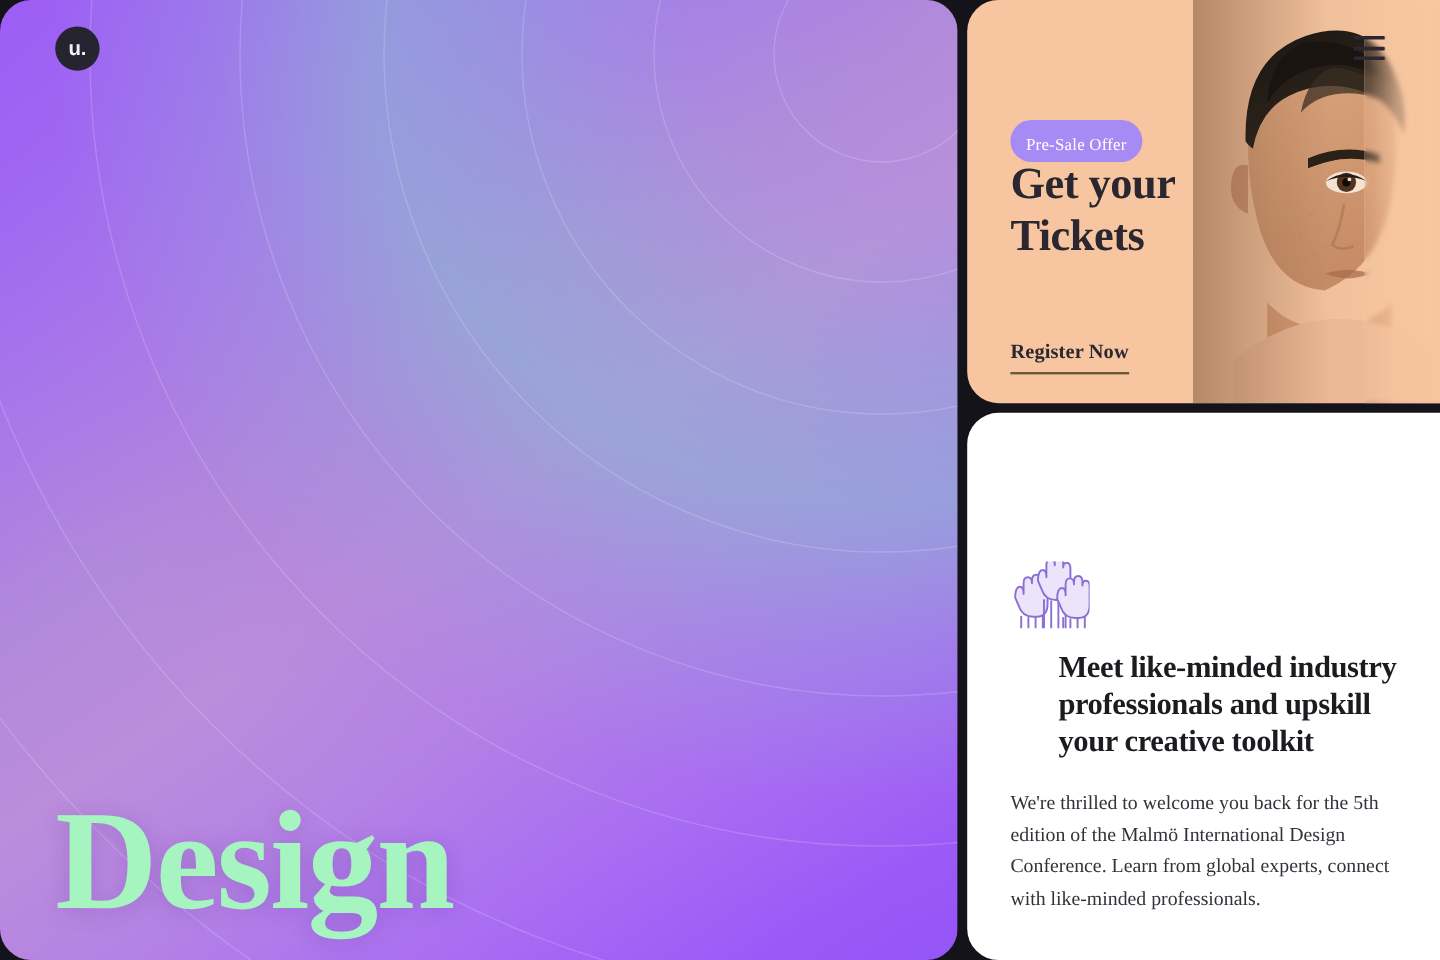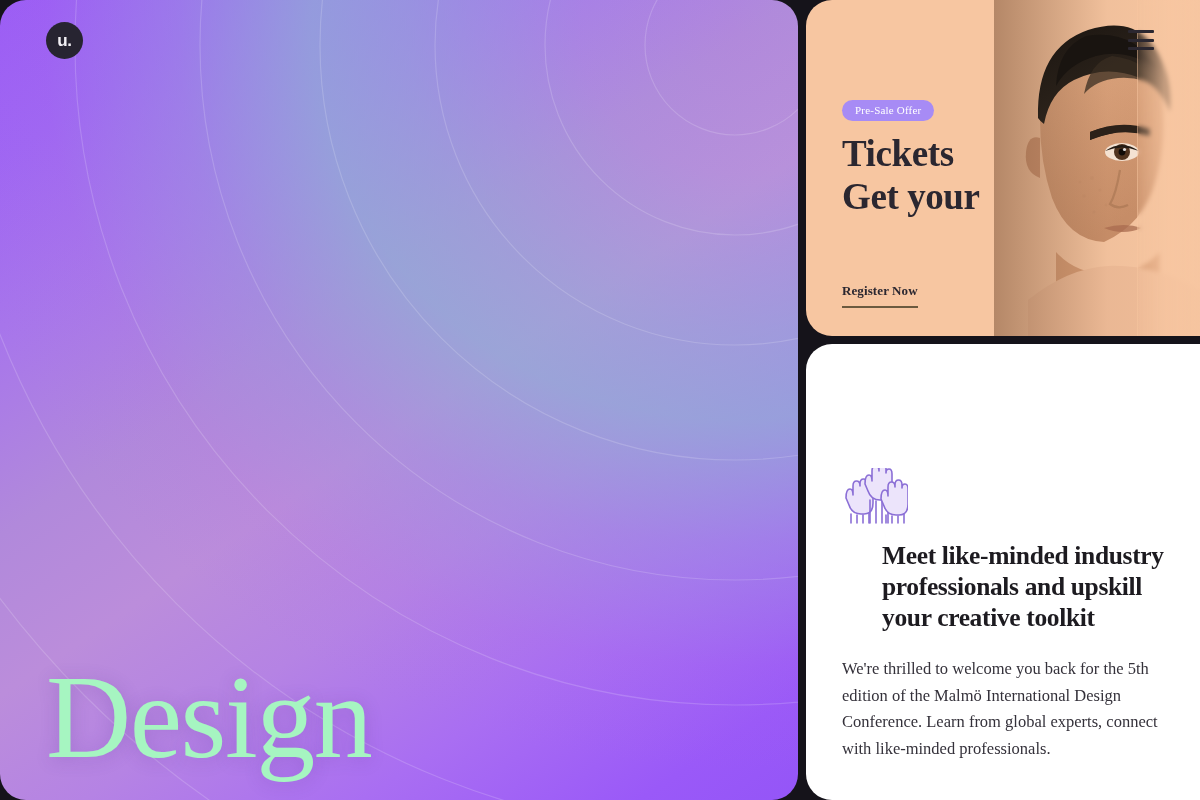--- a/index.html
+++ b/index.html
@@ -48,21 +48,21 @@
     font-family:"Liberation Sans", sans-serif;
     font-size:17px; font-weight:700; letter-spacing:-0.2px;
     line-height:1;
     z-index:3;
   }
 
   .hero-title {
     position:absolute; left:46px; bottom:24px;
     color:#a6f5c1;
     font-family:"Liberation Serif", serif;
-    font-weight:400;
+    font-weight:700;
     font-size:118px;
     line-height:0.98;
     letter-spacing:-1.5px;
     z-index:2;
     text-shadow:0 2px 18px rgba(80,40,140,0.22);
     text-align:right;
   }
   .hero-title span { display:block; }
 
   
@@ -98,44 +98,44 @@
     width:26px; height:20px; z-index:5;
     display:flex; flex-direction:column; justify-content:space-between;
   }
   .hamburger i { display:block; height:3px; width:100%; background:#2b2730; border-radius:1px; }
 
   .badge {
     position:absolute; left:36px; top:100px;
     background:#a78bf5;
     color:#ffffff;
     border-radius:999px;
-    padding:4px 13px 5px;
-    font-family:"Liberation Serif", serif;
-    font-size:11px;
+    padding:14px 13px 5px;
+    font-family:"Liberation Serif", serif;
+    font-size:14px;
     letter-spacing:0.2px;
     z-index:4;
   }
   .tickets-title {
     position:absolute; left:36px; top:132px;
     color:#2b2730;
     font-family:"Liberation Serif", serif;
     font-weight:700;
     font-size:37px;
     line-height:1.17;
     letter-spacing:-0.4px;
     z-index:4;
   }
   .tickets-title span { display:block; }
 
   .register {
     position:absolute; left:36px; top:283px;
     color:#2b2730;
     font-family:"Liberation Serif", serif;
     font-weight:700;
-    font-size:13px;
+    font-size:17px;
     letter-spacing:0.1px;
     padding-bottom:7px;
     border-bottom:2px solid #6b5a3f;
     z-index:4;
     cursor:pointer;
   }
 
   
   .info-card {
     position:absolute; left:0; top:344px; width:394px; height:456px;
@@ -280,22 +280,22 @@
 
       <div class="hamburger">
         <i></i>
         <i></i>
         <i></i>
       </div>
 
       <div class="badge">Pre-Sale Offer</div>
 
       <h2 class="tickets-title">
+        <span>Get your</span>
         <span>Tickets</span>
-        <span>Get your</span>
       </h2>
 
       <a class="register">Register Now</a>
     </section>
 
     <section class="info-card">
 
       <div class="hands-icon">
         <svg viewBox="0 0 66 56" aria-hidden="true">
           <g fill="#ece4fb" stroke="#8b6fd6" stroke-width="1.6" stroke-linejoin="round" stroke-linecap="round">

